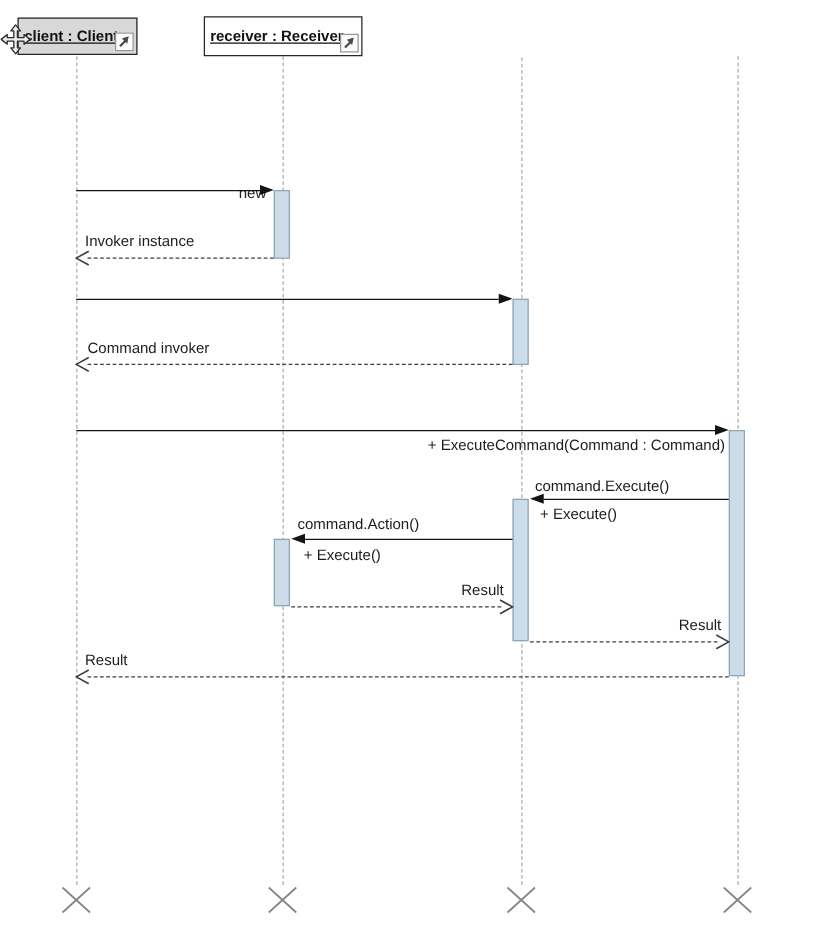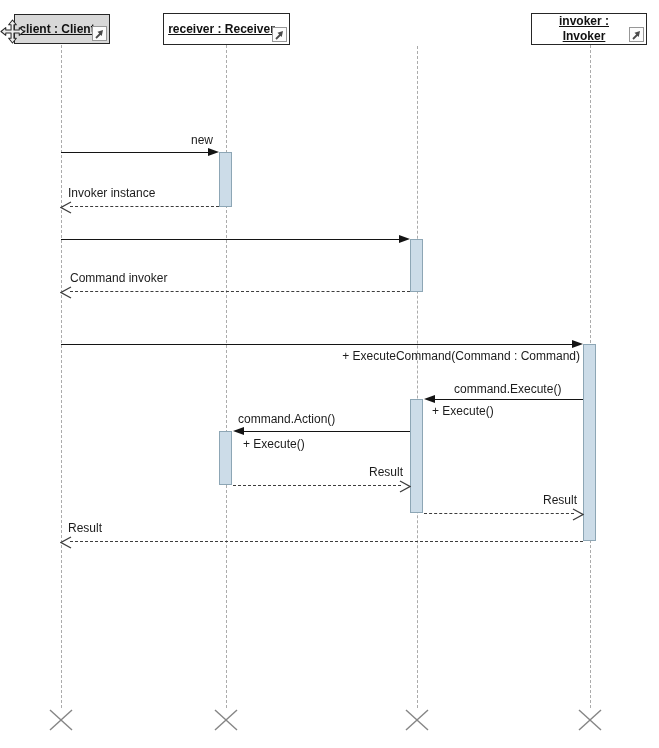--- a/index.html
+++ b/index.html
@@ -35,21 +35,21 @@
   <div class="lifeline" style="left:226px;top:45px;height:663px"></div>
   <div class="lifeline" style="left:417px;top:46px;height:662px"></div>
   <div class="lifeline" style="left:590px;top:45px;height:663px"></div>
 
   <div class="activation" style="left:219px;top:152px;height:55px"></div>
   <div class="activation" style="left:410px;top:239px;height:53px"></div>
   <div class="activation" style="left:583px;top:344px;height:197px"></div>
   <div class="activation" style="left:410px;top:399px;height:114px"></div>
   <div class="activation" style="left:219px;top:431px;height:54px"></div>
 
-  <div class="lbl r" style="left:61px;top:133px;width:152px">new</div>
+  <div class="lbl r" style="left:61px;top:147px;width:152px">new</div>
   <div class="line solid" style="left:61px;top:152px;width:147px"></div>
   <div class="head right" style="left:208px;top:148px"></div>
 
   <div class="lbl" style="left:68px;top:186px">Invoker instance</div>
   <div class="line dashed" style="left:70px;top:206px;width:149px"></div>
   <span class="openhead" style="left:60px;top:200px">
     <svg width="12" height="13" viewBox="0 0 12 13">
         <path d="M11 1 L1 6.5 L11 12" fill="none" stroke="#3d3d3d" stroke-width="1.3"></path>
       </svg>
   </span>
@@ -62,21 +62,21 @@
   <span class="openhead" style="left:60px;top:285px">
     <svg width="12" height="13" viewBox="0 0 12 13">
         <path d="M11 1 L1 6.5 L11 12" fill="none" stroke="#3d3d3d" stroke-width="1.3"></path>
       </svg>
   </span>
 
   <div class="line solid" style="left:61px;top:344px;width:511px"></div>
   <div class="head right" style="left:572px;top:340px"></div>
   <div class="lbl r op" style="left:280px;top:349px;width:300px">+ ExecuteCommand(Command : Command)</div>
 
-  <div class="lbl" style="left:454px;top:382px">command.Execute()</div>
+  <div class="lbl" style="left:428px;top:382px">command.Execute()</div>
   <div class="line solid" style="left:435px;top:399px;width:148px"></div>
   <div class="head left" style="left:424px;top:395px"></div>
   <div class="lbl op" style="left:432px;top:404px">+ Execute()</div>
 
   <div class="lbl" style="left:238px;top:412px">command.Action()</div>
   <div class="line solid" style="left:244px;top:431px;width:166px"></div>
   <div class="head left" style="left:233px;top:427px"></div>
   <div class="lbl op" style="left:243px;top:437px">+ Execute()</div>
 
   <div class="lbl r" style="left:320px;top:465px;width:83px">Result</div>
@@ -142,29 +142,20 @@
     <span class="name">receiver : Receiver</span>
     <span class="corner-icon">
       <svg width="13" height="13" viewBox="0 0 13 13">
           <line x1="3" y1="10" x2="8" y2="5" stroke="#4a4a4a" stroke-width="1.8"></line>
           <path d="M10 2 L4.5 3.8 L8.7 8 Z" fill="#4a4a4a"></path>
         </svg>
     </span>
   </div>
 
 
-  <div class="headbox" style="left:531px;top:13px;width:116px;height:32px">
-    <span class="name">invoker : Invoker</span>
-    <span class="corner-icon">
-      <svg width="13" height="13" viewBox="0 0 13 13">
-          <line x1="3" y1="10" x2="8" y2="5" stroke="#4a4a4a" stroke-width="1.8"></line>
-          <path d="M10 2 L4.5 3.8 L8.7 8 Z" fill="#4a4a4a"></path>
-        </svg>
-    </span>
-  </div>
 
   <div class="cursor">
     <svg width="25" height="25" viewBox="0 0 26 26">
       <path d="M13 1 L17 6 L14.5 6 L14.5 11.5 L20 11.5 L20 9 L25 13 L20 17 L20 14.5 L14.5 14.5 L14.5 20 L17 20 L13 25 L9 20 L11.5 20 L11.5 14.5 L6 14.5 L6 17 L1 13 L6 9 L6 11.5 L11.5 11.5 L11.5 6 L9 6 Z" fill="#ededed" stroke="#2b2b2b" stroke-width="1.1" stroke-linejoin="round"></path>
     </svg>
   </div>
 
 </div>
 
 </body></html>

